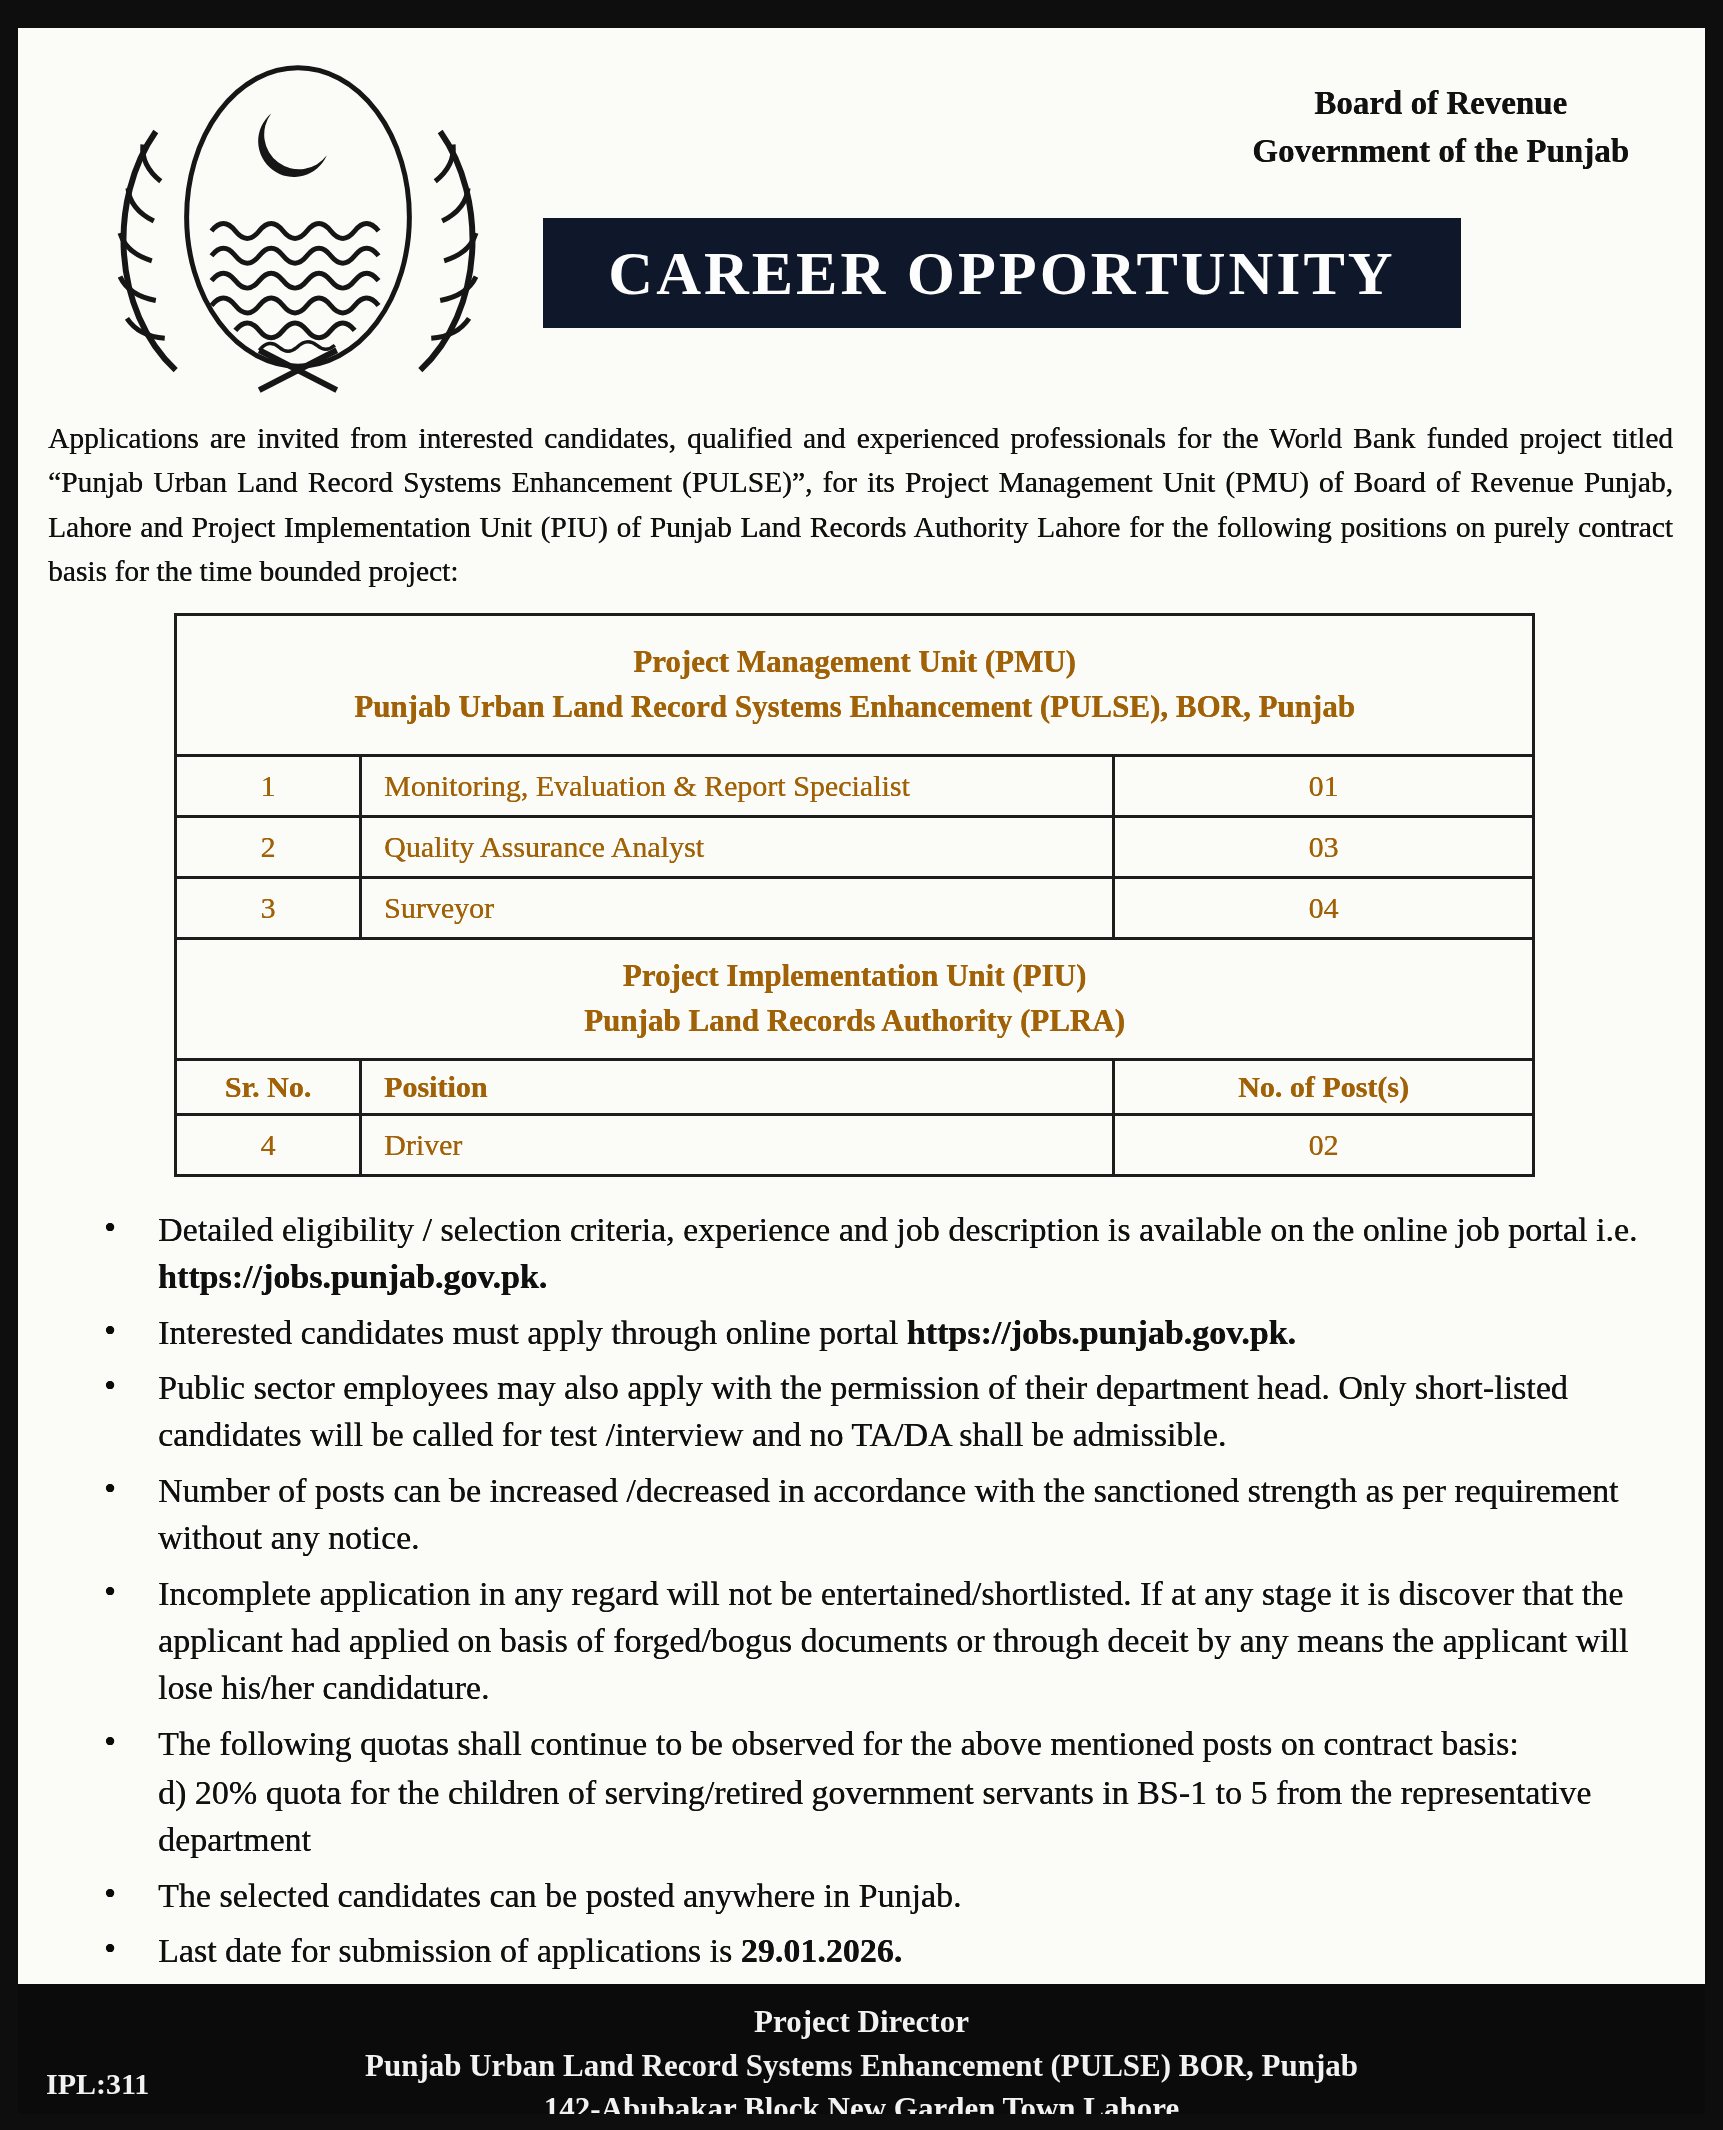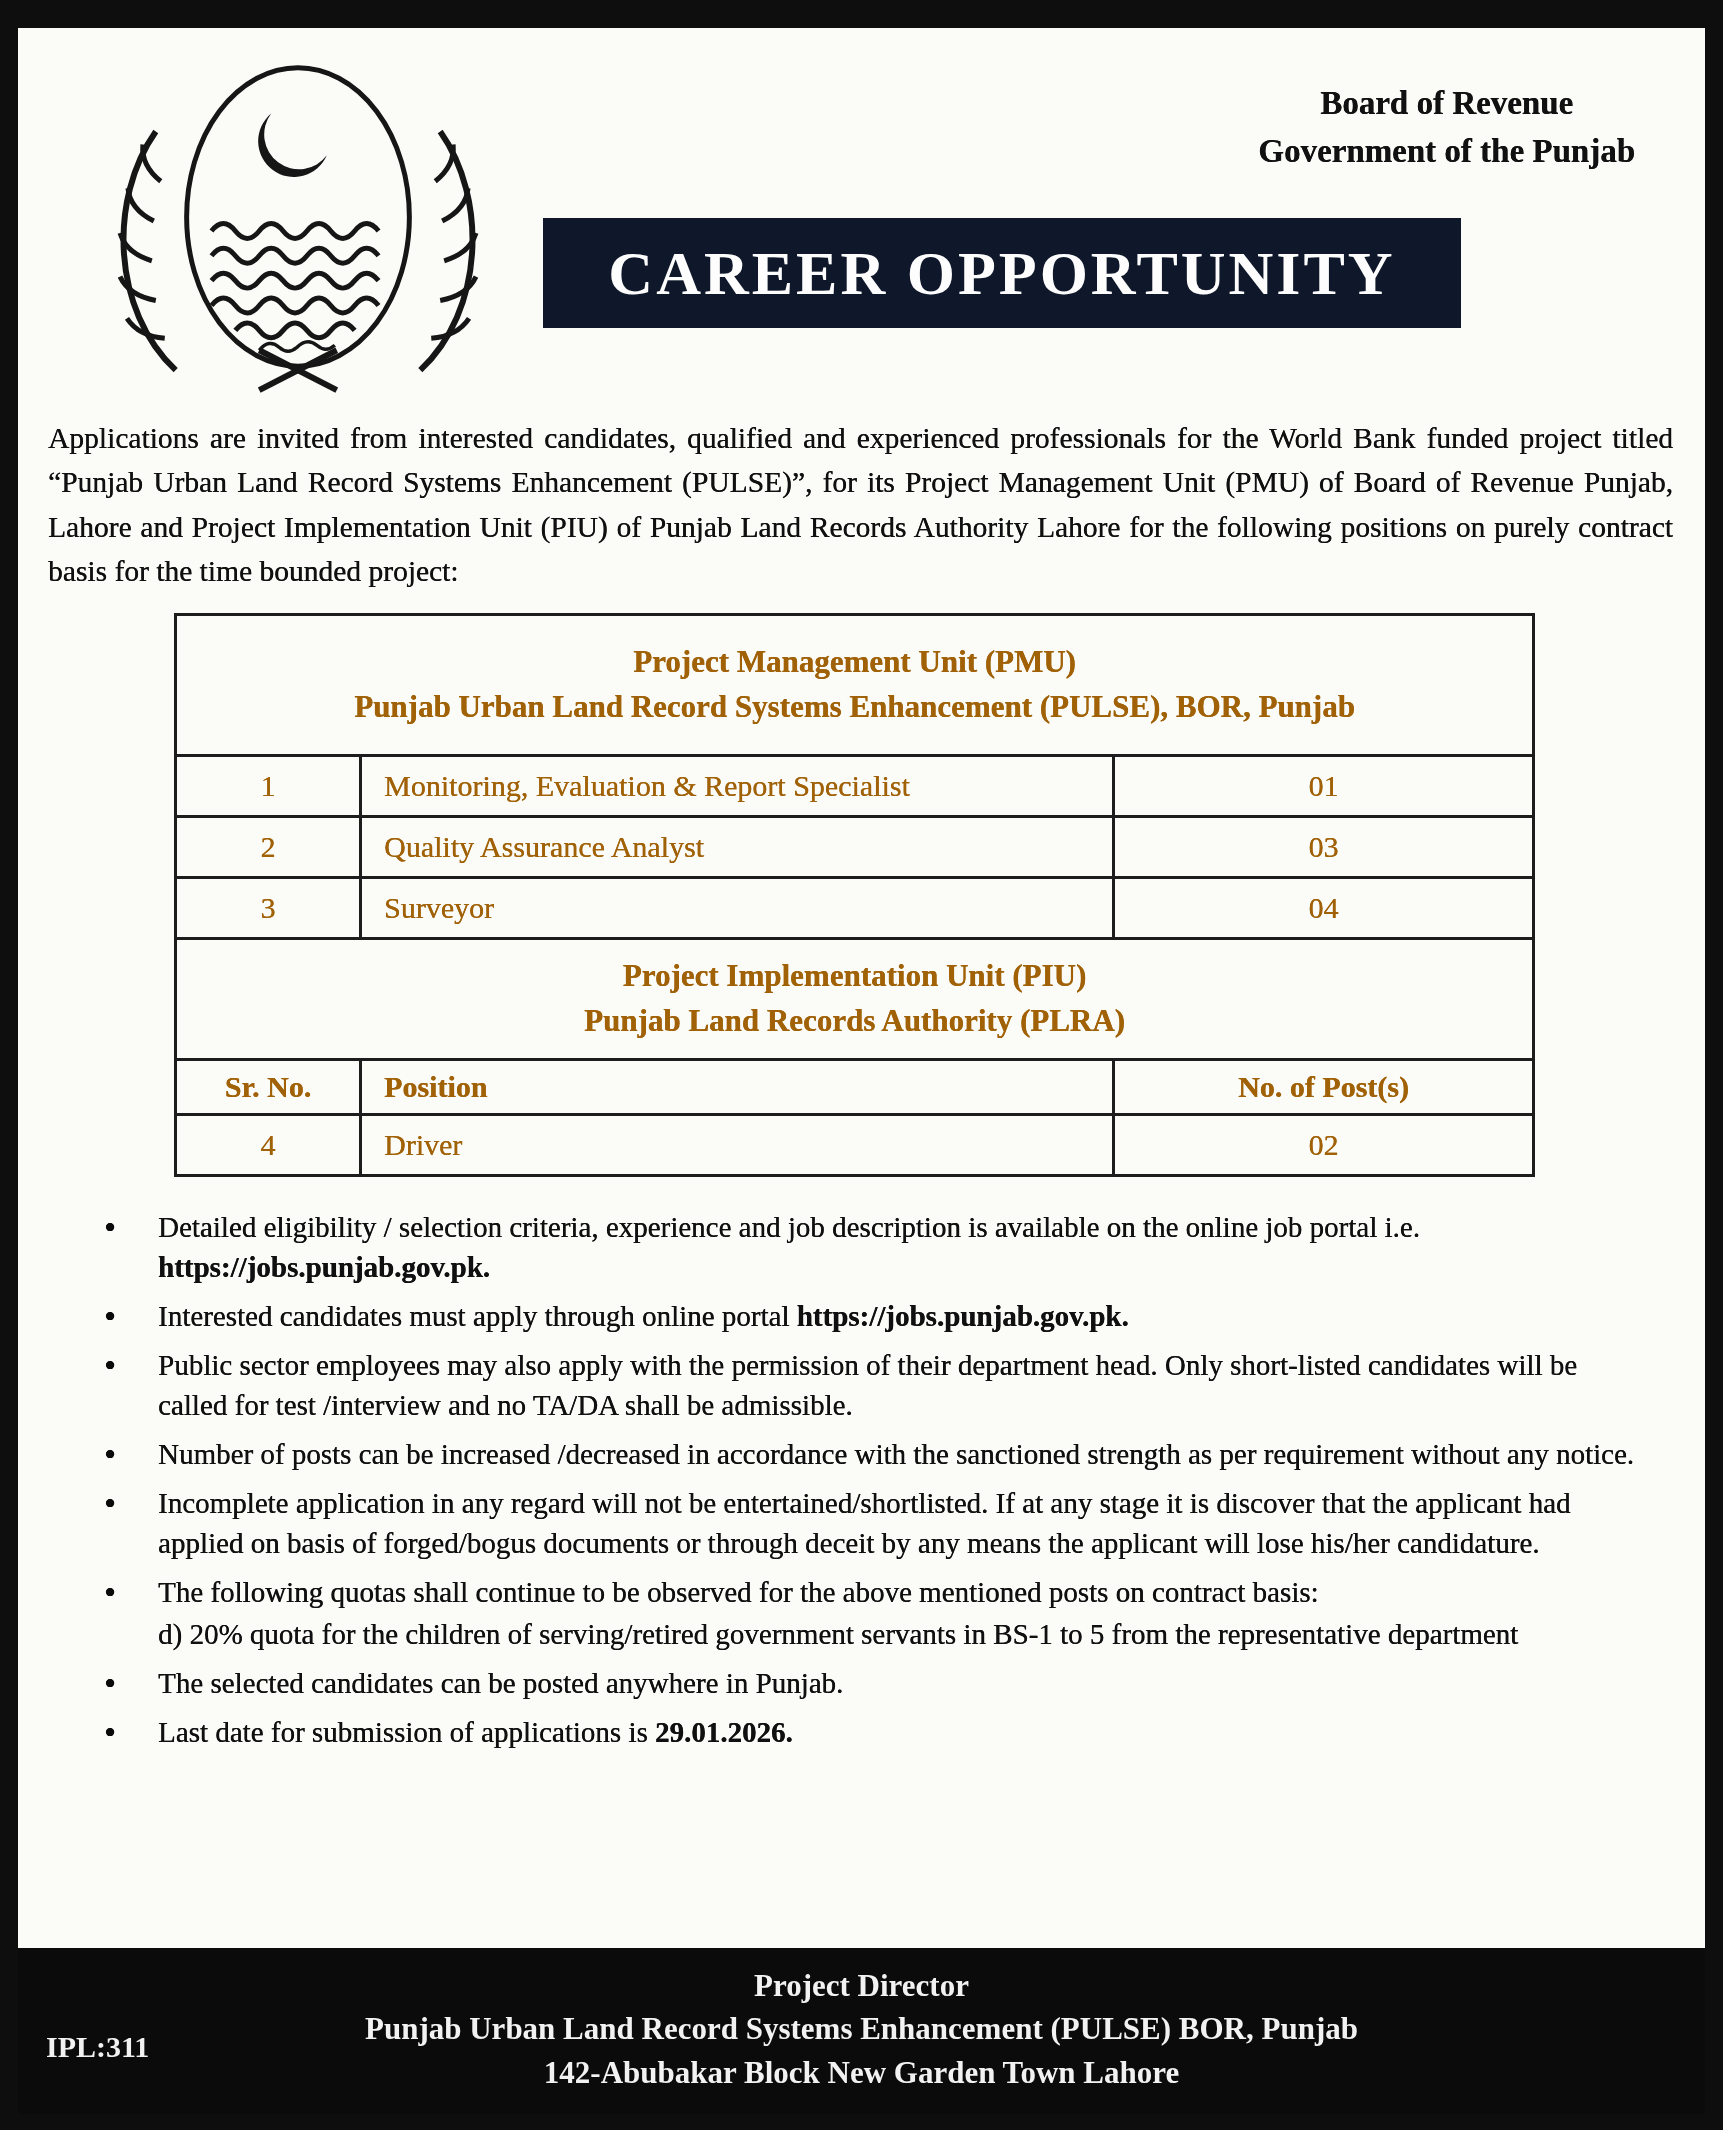--- a/index.html
+++ b/index.html
@@ -15,21 +15,21 @@
   .sheet{
     position:relative;width:100%;height:100%;box-sizing:border-box;
     background:#fbfbf8;color:#141414;overflow:hidden;
     display:flex;flex-direction:column;
     text-shadow:0.3px 0 0 currentColor;
   }
   
   .header{position:relative;height:382px;flex:none;}
   .crest{position:absolute;left:45px;top:12px;width:470px;height:358px;}
   .org{
-    position:absolute;right:70px;top:52px;text-align:center;
+    position:absolute;right:76px;top:52px;text-align:center;
     font-weight:bold;font-size:33px;line-height:1.45;color:#111;
   }
   .banner{
     position:absolute;left:525px;top:190px;width:918px;height:110px;
     background:#0f172a;color:#fdfdfd;display:flex;align-items:center;justify-content:center;
     font-weight:bold;font-size:62px;letter-spacing:3px;white-space:nowrap;
     text-shadow:none;
   }
   
   .intro{
@@ -46,21 +46,21 @@
   .sec-head .l2{font-size:31px;}
   th.col-sr{width:185px;text-align:center;font-weight:bold;padding:9px 6px !important;}
   th.col-pos{width:753px;text-align:left;font-weight:bold;padding:9px 6px 9px 22px !important;}
   th.col-no{width:420px;text-align:center;font-weight:bold;padding:9px 6px !important;}
   td.c-sr{text-align:center;padding:12px 6px !important;}
   td.c-pos{text-align:left;padding:12px 6px 12px 22px !important;}
   td.c-no{text-align:center;padding:12px 6px !important;}
   
   .bullets{margin:30px 52px 0 0;padding:0;list-style:none;}
   .bullets li{
-    position:relative;padding-left:140px;font-size:29px;line-height:1.38;
+    position:relative;padding-left:140px;font-size:34px;line-height:1.38;
     margin-bottom:9px;color:#101010;
   }
   .bullets li::before{
     content:"\2022";position:absolute;left:86px;top:-2px;font-size:34px;color:#0a0a0a;
   }
   .b{font-weight:bold;}
   .quota-row{display:flex;justify-content:space-between;margin-top:2px;}
   .quota-d{margin-top:2px;}
   
   .footer{

